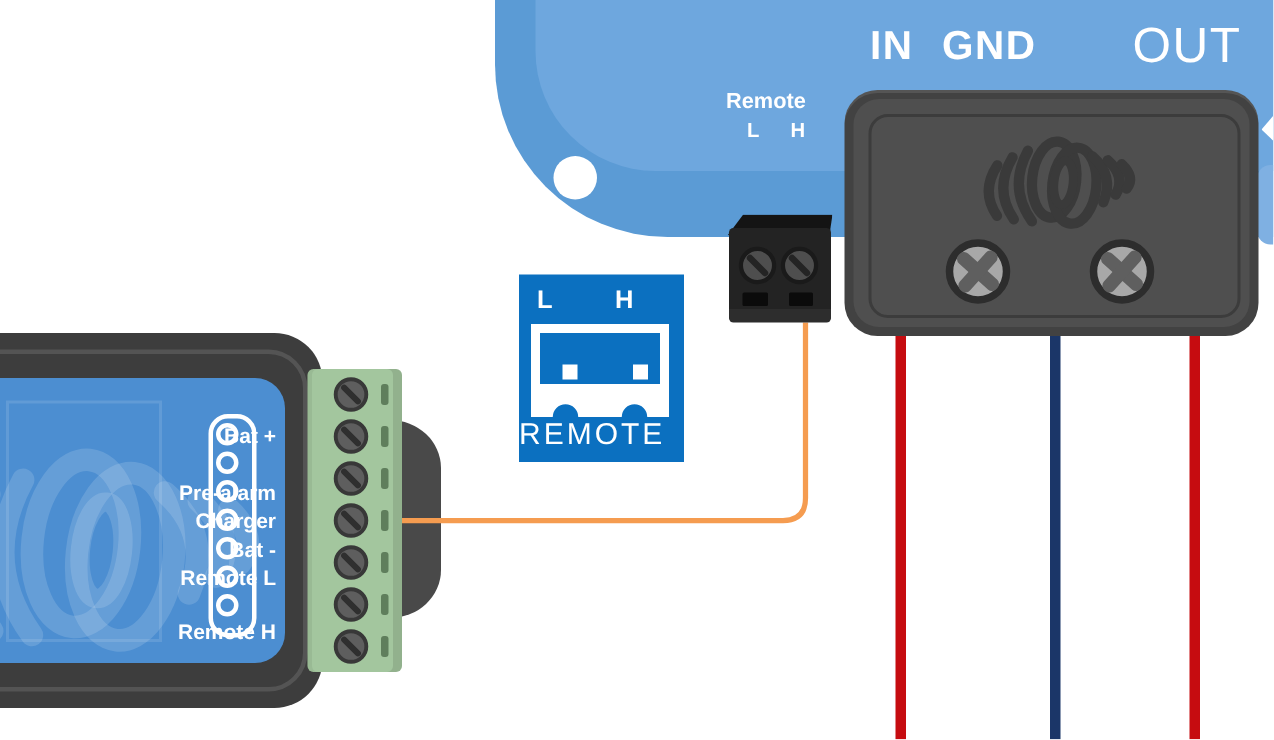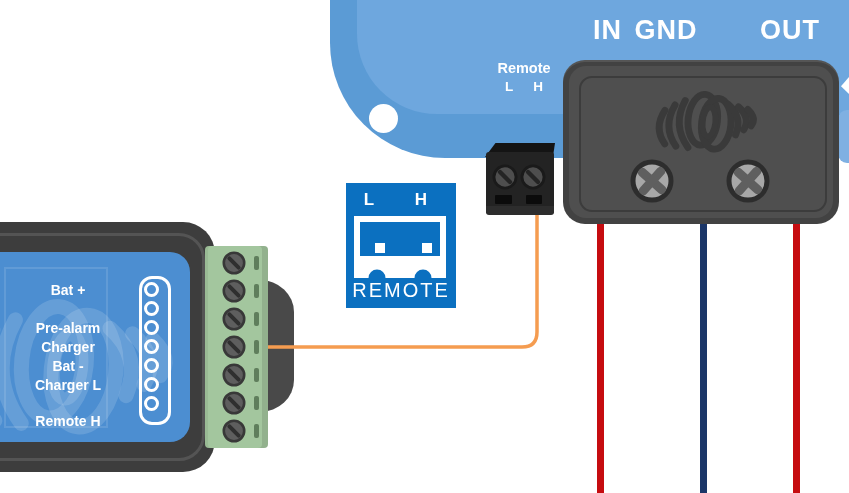--- a/index.html
+++ b/index.html
@@ -1,31 +1,31 @@
 <!DOCTYPE html>
 <html><head>
 <meta charset="utf-8">
 <style>
   html,body{margin:0;padding:0;background:#fff;}
   #stage{
     position:relative;width:849px;height:493px;overflow:hidden;background:#ffffff;
     font-family:"Liberation Sans", sans-serif;
   }
   .abs{position:absolute;}
-  .txt{color:#fff;text-align:center;white-space:nowrap;}
+  .txt{color:#fff;text-align:left;white-space:nowrap;}
 
   
   .top-base{left:330px;top:-60px;width:519px;height:218px;background:#5B9BD5;
     border-bottom-left-radius:115px;border-top-left-radius:42px;}
   .top-panel{left:357px;top:-60px;width:492px;height:174px;background:#6EA7DE;
     border-bottom-left-radius:80px;}
   .top-hole{left:369px;top:104px;width:29px;height:29px;border-radius:50%;background:#fff;}
   .lbl-in{left:580px;top:15px;width:55px;height:30px;font-size:27px;font-weight:700;line-height:30px;letter-spacing:1px;}
   .lbl-gnd{left:628px;top:15px;width:76px;height:30px;font-size:27px;font-weight:700;line-height:30px;letter-spacing:1px;}
-  .lbl-out{left:755px;top:15px;width:70px;height:30px;font-size:27px;font-weight:700;line-height:30px;letter-spacing:1px;}
+  .lbl-out{left:755px;top:15px;width:70px;height:30px;font-size:33px;font-weight:400;line-height:30px;letter-spacing:1px;}
   .lbl-remote-hdr{left:484px;top:60px;width:80px;height:17px;font-size:14.5px;font-weight:700;line-height:17px;}
   .lbl-rem-l{left:498px;top:78px;width:22px;height:17px;font-size:13.5px;font-weight:700;line-height:17px;}
   .lbl-rem-h{left:527px;top:78px;width:22px;height:17px;font-size:13.5px;font-weight:700;line-height:17px;}
   .edge-tab{left:838px;top:110px;width:11px;height:53px;background:#7FB0E2;border-radius:9px 0 0 9px;}
   .edge-wedge{left:841px;top:77px;width:8px;height:17px;background:#fff;
     clip-path:polygon(100% 0,0 55%,100% 100%);}
 
   
   .cover{left:563px;top:60px;width:276px;height:164px;background:#424242;border-radius:22px;
     box-shadow:inset 0 2px 0 rgba(255,255,255,0.10);}
@@ -45,21 +45,21 @@
   .rterm-slot{top:195px;height:9px;background:#0B0B0B;border-radius:1px;}
   .rterm-slot1{left:495px;width:17px;}
   .rterm-slot2{left:526px;width:16px;}
   .rterm-strip{left:486px;top:206px;width:68px;height:9px;background:#2D2D2D;border-radius:0 0 3px 3px;}
 
   
   .ld-body{left:-50px;top:222px;width:265px;height:250px;background:#3D3D3D;border-radius:0 32px 32px 0;}
   .ld-bevel{left:-40px;top:233px;width:239px;height:222px;border:3px solid #545454;border-radius:0 26px 26px 0;}
   .ld-face{left:-50px;top:252px;width:240px;height:190px;background:#4C8ED1;border-radius:0 20px 20px 0;overflow:hidden;}
   .ld-wm-rect{left:54px;top:15px;width:100px;height:157px;border:2px solid rgba(255,255,255,0.12);}
-  .ld-label{left:0;width:136px;height:18px;font-size:14px;font-weight:600;line-height:18px;text-align:center;color:#fff;white-space:nowrap;}
+  .ld-label{left:0;width:136px;height:18px;font-size:14px;font-weight:600;line-height:18px;text-align:right;color:#fff;white-space:nowrap;padding-left:48px;}
   .ld-circ-col{left:139px;top:276px;width:26px;height:143px;border:3px solid #fff;border-radius:13px;}
   .ld-circ{left:144px;width:9px;height:9px;border:3px solid #fff;border-radius:50%;}
 
   
   .green-blk{left:205px;top:246px;width:63px;height:202px;background:#A3C69E;border-radius:4px;
     box-shadow:inset -6px 0 0 rgba(0,0,0,0.10), inset 3px 0 0 rgba(0,0,0,0.06);}
   .green-dash{left:254px;width:5px;height:14px;border-radius:2px;background:#5F7E5C;}
   .bulge{left:260px;top:280px;width:34px;height:132px;background:#494949;border-radius:0 70px 70px 0 / 0 66px 66px 0;}
 
   
@@ -123,21 +123,21 @@
   <div class="abs ld-face">
     <div class="abs ld-wm-rect"></div>
     <svg class="abs noptr" style="left:-40px;top:14px;color:rgba(255,255,255,0.14)" width="280" height="198">
       <use href="#coil" width="280" height="198"></use>
     </svg>
   </div>
   <div class="abs ld-label" style="top:281px">Bat +</div>
   <div class="abs ld-label" style="top:319px">Pre-alarm</div>
   <div class="abs ld-label" style="top:338px">Charger</div>
   <div class="abs ld-label" style="top:357px">Bat -</div>
-  <div class="abs ld-label" style="top:376px">Charger L</div>
+  <div class="abs ld-label" style="top:376px">Remote L</div>
   <div class="abs ld-label" style="top:412px">Remote H</div>
   <div class="abs ld-circ-col"></div>
   <div class="abs ld-circ" style="top:282px"></div>
   <div class="abs ld-circ" style="top:301px"></div>
   <div class="abs ld-circ" style="top:320px"></div>
   <div class="abs ld-circ" style="top:339px"></div>
   <div class="abs ld-circ" style="top:358px"></div>
   <div class="abs ld-circ" style="top:377px"></div>
   <div class="abs ld-circ" style="top:396px"></div>
 

